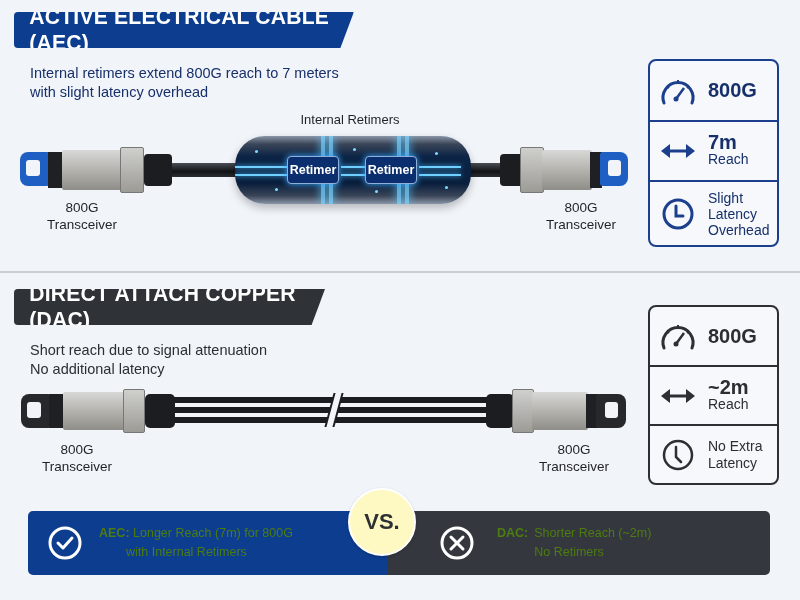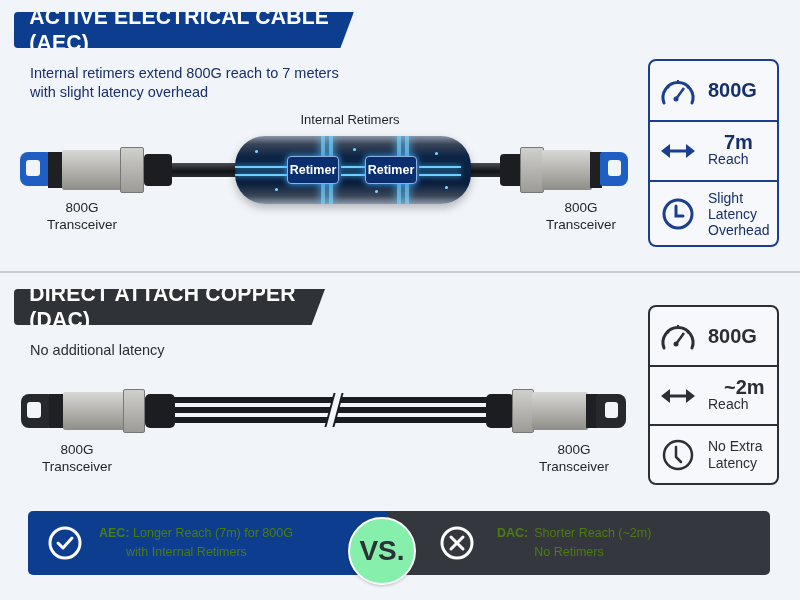--- a/index.html
+++ b/index.html
@@ -35,21 +35,21 @@
     border: 2px solid; border-radius: 8px; background: #f6f8fc;
   }
   .card.aec { top: 59px; height: 188px; border-color: #1b3f8c; color: #17306a; }
   .card.dac { top: 305px; height: 180px; border-color: #2c2f34; color: #2b2e33; }
   .card .row { display: flex; align-items: center; border-bottom: 2px solid; padding-left: 8px; }
   .card.aec .row { border-color: #1b3f8c; }
   .card.dac .row { border-color: #2c2f34; }
   .card .row:last-child { border-bottom: none; }
   .card .ico { width: 40px; height: 40px; flex: 0 0 40px; display: flex; align-items: center; justify-content: center; }
   .card .txt { margin-left: 10px; line-height: 17px; }
-  .big { font-size: 20px; font-weight: bold; margin-left: 16px; }
+  .big { font-size: 20px; font-weight: bold; }
   .small { font-size: 14px; }
 
   
   .label-tr { position: absolute; text-align: center; font-size: 13.5px; line-height: 17px; color: #1f2227; width: 90px; }
 
   
   .module {
     position: absolute; left: 235px; top: 136px; width: 236px; height: 68px;
     border-radius: 30px;
     background: linear-gradient(180deg,#8a96a8 0%, #3a4558 12%, #0c2446 30%, #0a1f3d 70%, #3a4558 88%, #8a96a8 100%);
@@ -70,24 +70,24 @@
   
   .cmp-left {
     position: absolute; left: 28px; top: 511px; width: 360px; height: 64px;
     background: #0d3d8f; border-radius: 5px 0 0 5px;
   }
   .cmp-right {
     position: absolute; left: 388px; top: 511px; width: 382px; height: 64px;
     background: #34383e; border-radius: 0 5px 5px 0;
   }
   .vs {
-    position: absolute; left: 348px; top: 517px; width: 68px; height: 68px;
-    border-radius: 50%; background: #86efac; border: 2px solid #fff;
+    position: absolute; left: 348px; top: 488px; width: 68px; height: 68px;
+    border-radius: 50%; background: #fef9c3; border: 2px solid #fff;
     display: flex; align-items: center; justify-content: center;
-    font-weight: bold; font-size: 28px; color: #2d3035;
+    font-weight: bold; font-size: 22px; color: #2d3035;
     box-shadow: 0 1px 3px rgba(0,0,0,0.2);
   }
   .cmp-icon { position: absolute; width: 34px; height: 34px; }
   .cmp-text { position: absolute; color: #4d7c0f; font-size: 12.5px; line-height: 19px; }
   .cmp-text b { font-weight: bold; }
 </style>
 </head>
 <body>
 
 <div class="banner aec">
@@ -192,20 +192,21 @@
     </div>
   </div>
 </div>
 
 <div class="divider"></div>
 
 <div class="banner dac">
     <span>DIRECT ATTACH COPPER (DAC)</span>
   </div>
 <div class="desc dac">
+  <div>Short reach due to signal attenuation</div>
   <div>No additional latency</div>
 </div>
 
 <div class="abs" style="left:170px;top:397px;width:330px;height:26px;">
   <div class="abs" style="left:0;top:0;width:330px;height:6px;background:#1a1c20;border-radius:3px;"></div>
   <div class="abs" style="left:0;top:10px;width:330px;height:6px;background:#1a1c20;border-radius:3px;"></div>
   <div class="abs" style="left:0;top:20px;width:330px;height:6px;background:#1a1c20;border-radius:3px;"></div>
   <div class="abs" style="left:160px;top:-4px;width:8px;height:34px;background:#f1f4f9;transform:skewX(-15deg);"></div>
   <div class="abs" style="left:159px;top:-4px;width:2px;height:34px;background:#1a1c20;transform:skewX(-15deg);"></div>
   <div class="abs" style="left:167px;top:-4px;width:2px;height:34px;background:#1a1c20;transform:skewX(-15deg);"></div>

